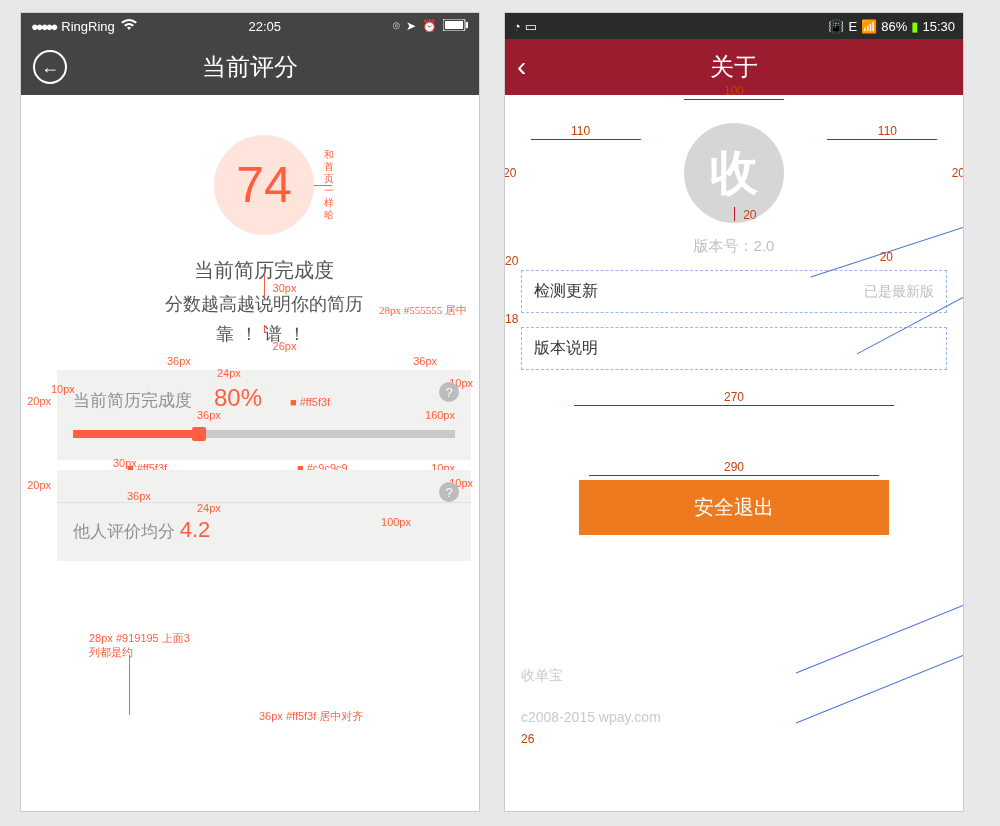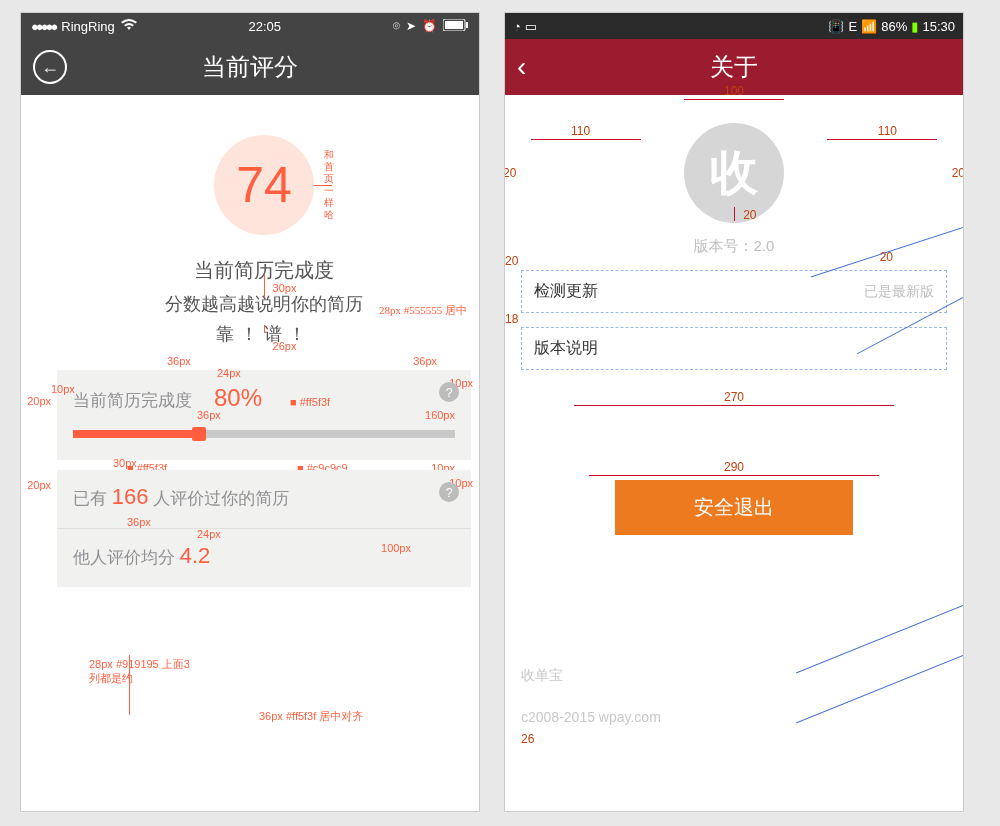--- a/index.html
+++ b/index.html
@@ -154,21 +154,21 @@
   .list-item {
     display: flex; justify-content: space-between; align-items: center;
     border: 1px dashed #9bb8ea; padding: 10px 12px; margin-top: 14px;
     font-size: 16px; color: #333;
   }
   .list-item .status { color: #bfbfbf; font-size: 14px; }
 
   .logout-btn {
     background: #ee7a1f; color: #fff; text-align: center;
     font-size: 20px; padding: 14px 0; margin: 110px auto 0;
-    width: 238px; cursor: pointer;
+    width: 310px; cursor: pointer;
   }
 
   .foot-right { text-align: left; color: #c9c9c9; font-size: 14px; margin-top: 130px; line-height: 1.5; }
 
   
   .spec-r { position: absolute; font-size: 12px; color: #c2410c; line-height:1; }
   .spec-r-line-h { position:absolute; height:1px; background:#c8102e; }
   .spec-r-line-v { position:absolute; width:1px; background:#c8102e; }
   .blue-line { position:absolute; height:1px; background:#4a72d8; }
 
@@ -258,23 +258,20 @@
       </div>
       <div class="spec-label" style="left:70px; bottom:-14px;">■ <span>#ff5f3f</span></div>
       <div class="spec-label" style="left:240px; bottom:-14px;">■ <span>#c9c9c9</span></div>
       <div class="spec-label" style="right:16px; bottom:-14px;">10px</div>
     </div>
 
     <div class="card card2">
       <div class="spec-label" style="left:-6px; top:10px; transform:translateX(-100%);">20px</div>
       <div class="spec-label" style="left:56px; top:-12px;">30px</div>
       <div class="spec-label" style="right:-2px; top:8px;">10px</div>
-      <div class="line">
-        <span>已有 </span><span class="n">166</span><span> 人评价过你的简历</span>
-      </div>
       <div class="help-icon">?</div>
     </div>
 
     <div class="card card3" style="margin-top:0;">
       <div class="spec-label" style="left:70px; top:-12px;">36px</div>
       <div class="spec-label" style="left:140px; top:0px;">24px</div>
       <div class="spec-label" style="right:60px; top:14px;">100px</div>
       <div class="line">
         <span>他人评价均分</span>
         <span class="n">4.2</span>

